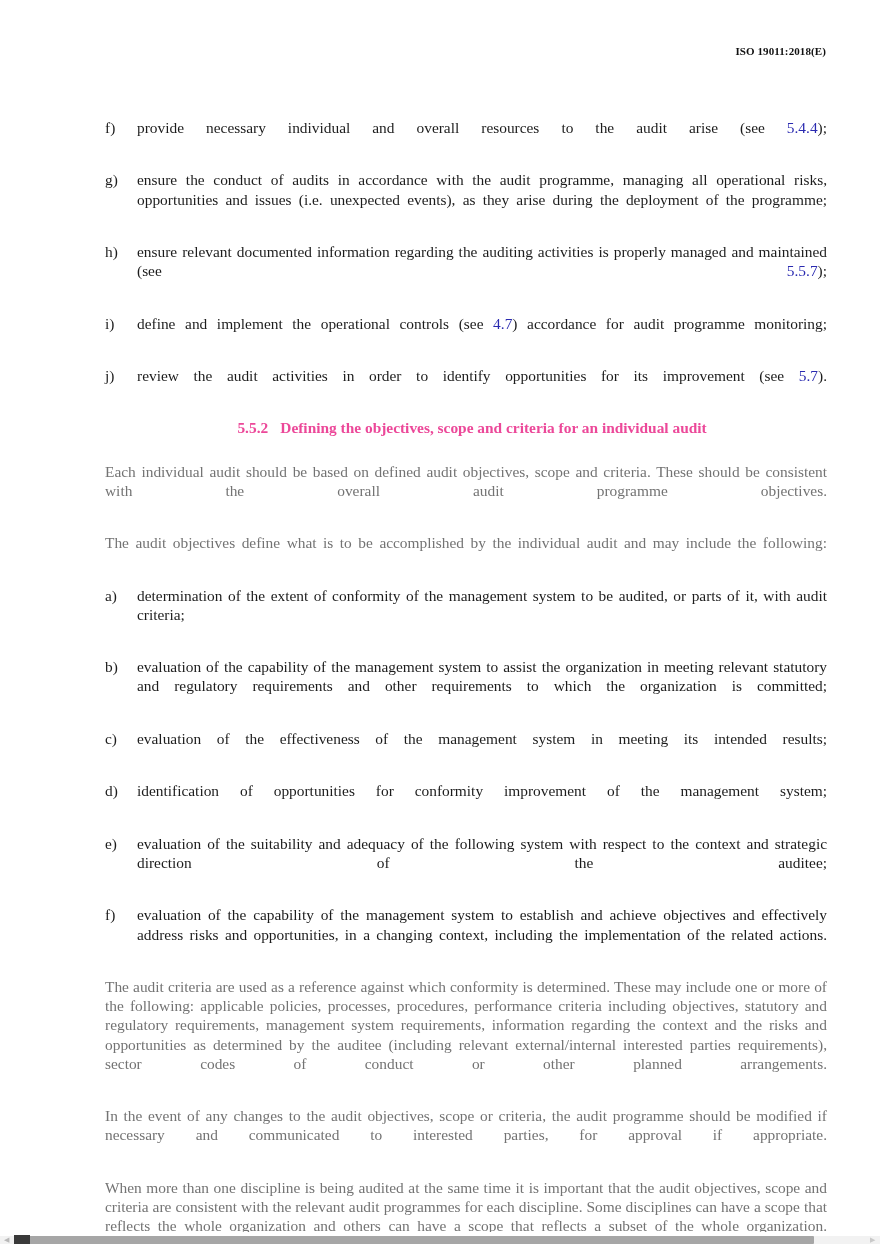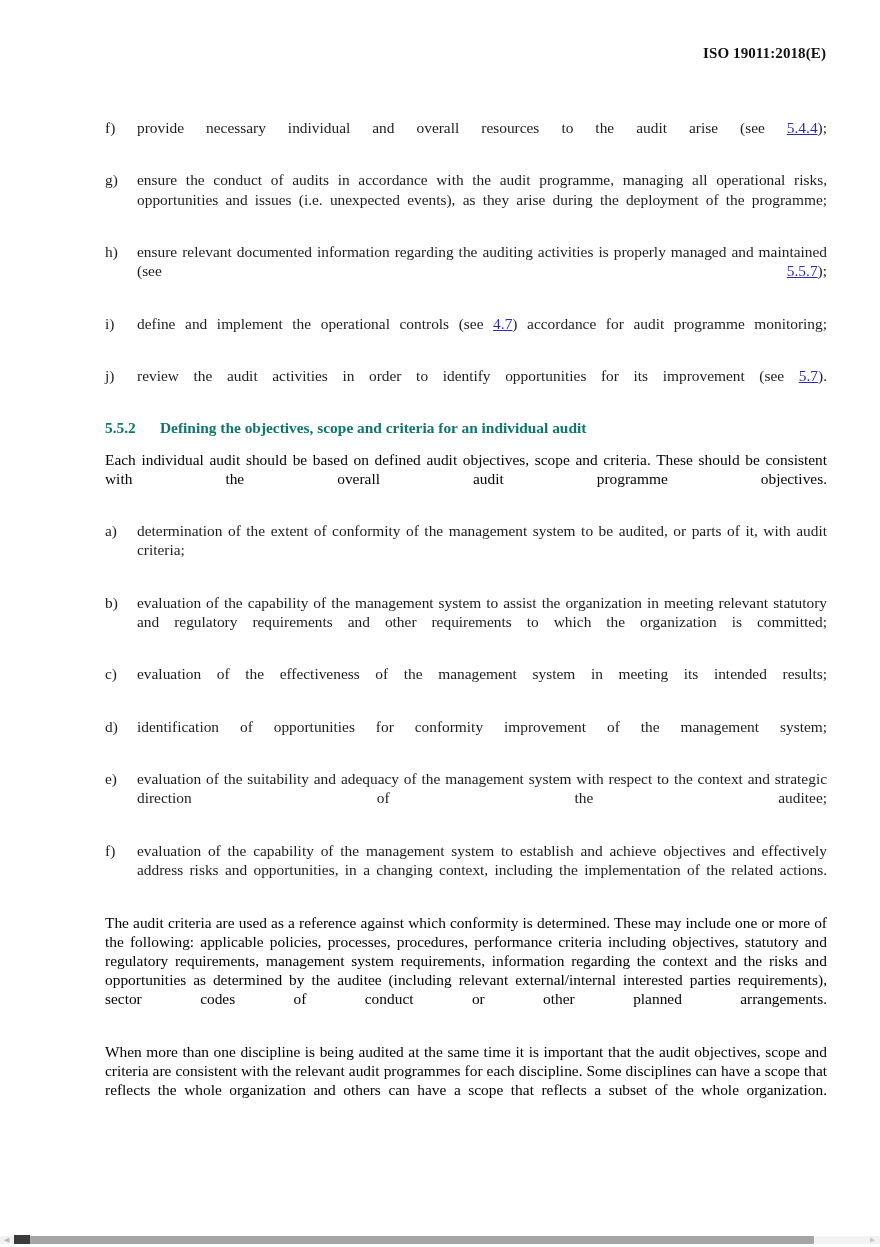--- a/index.html
+++ b/index.html
@@ -24,42 +24,42 @@
     width: 880px;
     height: 1232px;
     background: #ffffff;
   }
 
   
   #page-header {
     position: absolute;
     top: 45px;
     right: 54px;
-    font-size: 15px;
+    font-size: 11px;
     font-weight: bold;
     letter-spacing: 0.1px;
     color: #111111;
     white-space: nowrap;
   }
 
   
   #content {
     position: absolute;
     left: 105px;
     top: 118px;
     width: 722px;
   }
 
   .para {
     font-size: 15.4px;
     line-height: 19.2px;
     text-align: justify;
     text-justify: inter-word;
     margin: 0 0 14px 0;
-    color: #000000;
+    color: #737373;
     hyphens: none;
   }
 
   
   .listitem {
     position: relative;
     padding-left: 32px;
     font-size: 15.4px;
     line-height: 19.2px;
     text-align: justify;
@@ -84,39 +84,39 @@
   .listitem .itemtext::after,
   .para::after {
     content: "";
     display: inline-block;
     width: 100%;
   }
 
   
   .clause-heading {
     position: relative;
-    margin: 6px 0 12px 0;
-    font-size: 15.4px;
-    line-height: 19.2px;
-    font-weight: bold;
-    color: #0f766e;
+    margin: 6px 0 24px 0;
+    font-size: 15.4px;
+    line-height: 19.2px;
+    font-weight: bold;
+    color: #ec4899;
+    text-align: center;
   }
   .clause-heading .clause-num {
     display: inline-block;
     width: 55px;
     font-weight: bold;
   }
   .clause-heading .clause-title {
     font-weight: bold;
   }
 
   
   .xref {
     color: #2a2ab0;
-    text-decoration: underline;
     text-decoration-color: #2a2ab0;
     cursor: pointer;
   }
 
   
   #h-scrollbar {
     position: absolute;
     left: 0;
     bottom: 0;
     width: 880px;
@@ -194,45 +194,47 @@
       <div class="listitem">
         <span class="marker">i)</span>
         <span class="itemtext"><span>define and implement the operational controls (see </span><span class="xref">4.7</span><span>) accordance for audit programme monitoring;</span></span>
       </div>
       <div class="listitem">
         <span class="marker">j)</span>
         <span class="itemtext"><span>review the audit activities in order to identify opportunities for its improvement (see </span><span class="xref">5.7</span><span>).</span></span>
       </div>
       <div class="clause-heading"><span class="clause-num">5.5.2</span><span class="clause-title">Defining the objectives, scope and criteria for an individual audit</span></div>
       <p class="para"><span>Each individual audit should be based on defined audit objectives, scope and criteria. These should be consistent with the overall audit programme objectives.</span></p>
+      <p class="para"><span>The audit objectives define what is to be accomplished by the individual audit and may include the following:</span></p>
       <div class="listitem">
         <span class="marker">a)</span>
         <span class="itemtext"><span>determination of the extent of conformity of the management system to be audited, or parts of it, with audit criteria;</span></span>
       </div>
       <div class="listitem">
         <span class="marker">b)</span>
         <span class="itemtext"><span>evaluation of the capability of the management system to assist the organization in meeting relevant statutory and regulatory requirements and other requirements to which the organization is committed;</span></span>
       </div>
       <div class="listitem">
         <span class="marker">c)</span>
         <span class="itemtext"><span>evaluation of the effectiveness of the management system in meeting its intended results;</span></span>
       </div>
       <div class="listitem">
         <span class="marker">d)</span>
         <span class="itemtext"><span>identification of opportunities for conformity improvement of the management system;</span></span>
       </div>
       <div class="listitem">
         <span class="marker">e)</span>
-        <span class="itemtext"><span>evaluation of the suitability and adequacy of the management system with respect to the context and strategic direction of the auditee;</span></span>
+        <span class="itemtext"><span>evaluation of the suitability and adequacy of the following system with respect to the context and strategic direction of the auditee;</span></span>
       </div>
       <div class="listitem">
         <span class="marker">f)</span>
         <span class="itemtext"><span>evaluation of the capability of the management system to establish and achieve objectives and effectively address risks and opportunities, in a changing context, including the implementation of the related actions.</span></span>
       </div>
       <p class="para"><span>The audit criteria are used as a reference against which conformity is determined. These may include one or more of the following: applicable policies, processes, procedures, performance criteria including objectives, statutory and regulatory requirements, management system requirements, information regarding the context and the risks and opportunities as determined by the auditee (including relevant external/internal interested parties requirements), sector codes of conduct or other planned arrangements.</span></p>
+      <p class="para"><span>In the event of any changes to the audit objectives, scope or criteria, the audit programme should be modified if necessary and communicated to interested parties, for approval if appropriate.</span></p>
       <p class="para"><span>When more than one discipline is being audited at the same time it is important that the audit objectives, scope and criteria are consistent with the relevant audit programmes for each discipline. Some disciplines can have a scope that reflects the whole organization and others can have a scope that reflects a subset of the whole organization.</span></p>
     </div>
 
 </div>
 
 <div id="h-scrollbar">
   <div class="track"></div>
   <div class="thumb"></div>
   <div class="left-cap"></div>
   <div class="arrow-left">◀</div>

